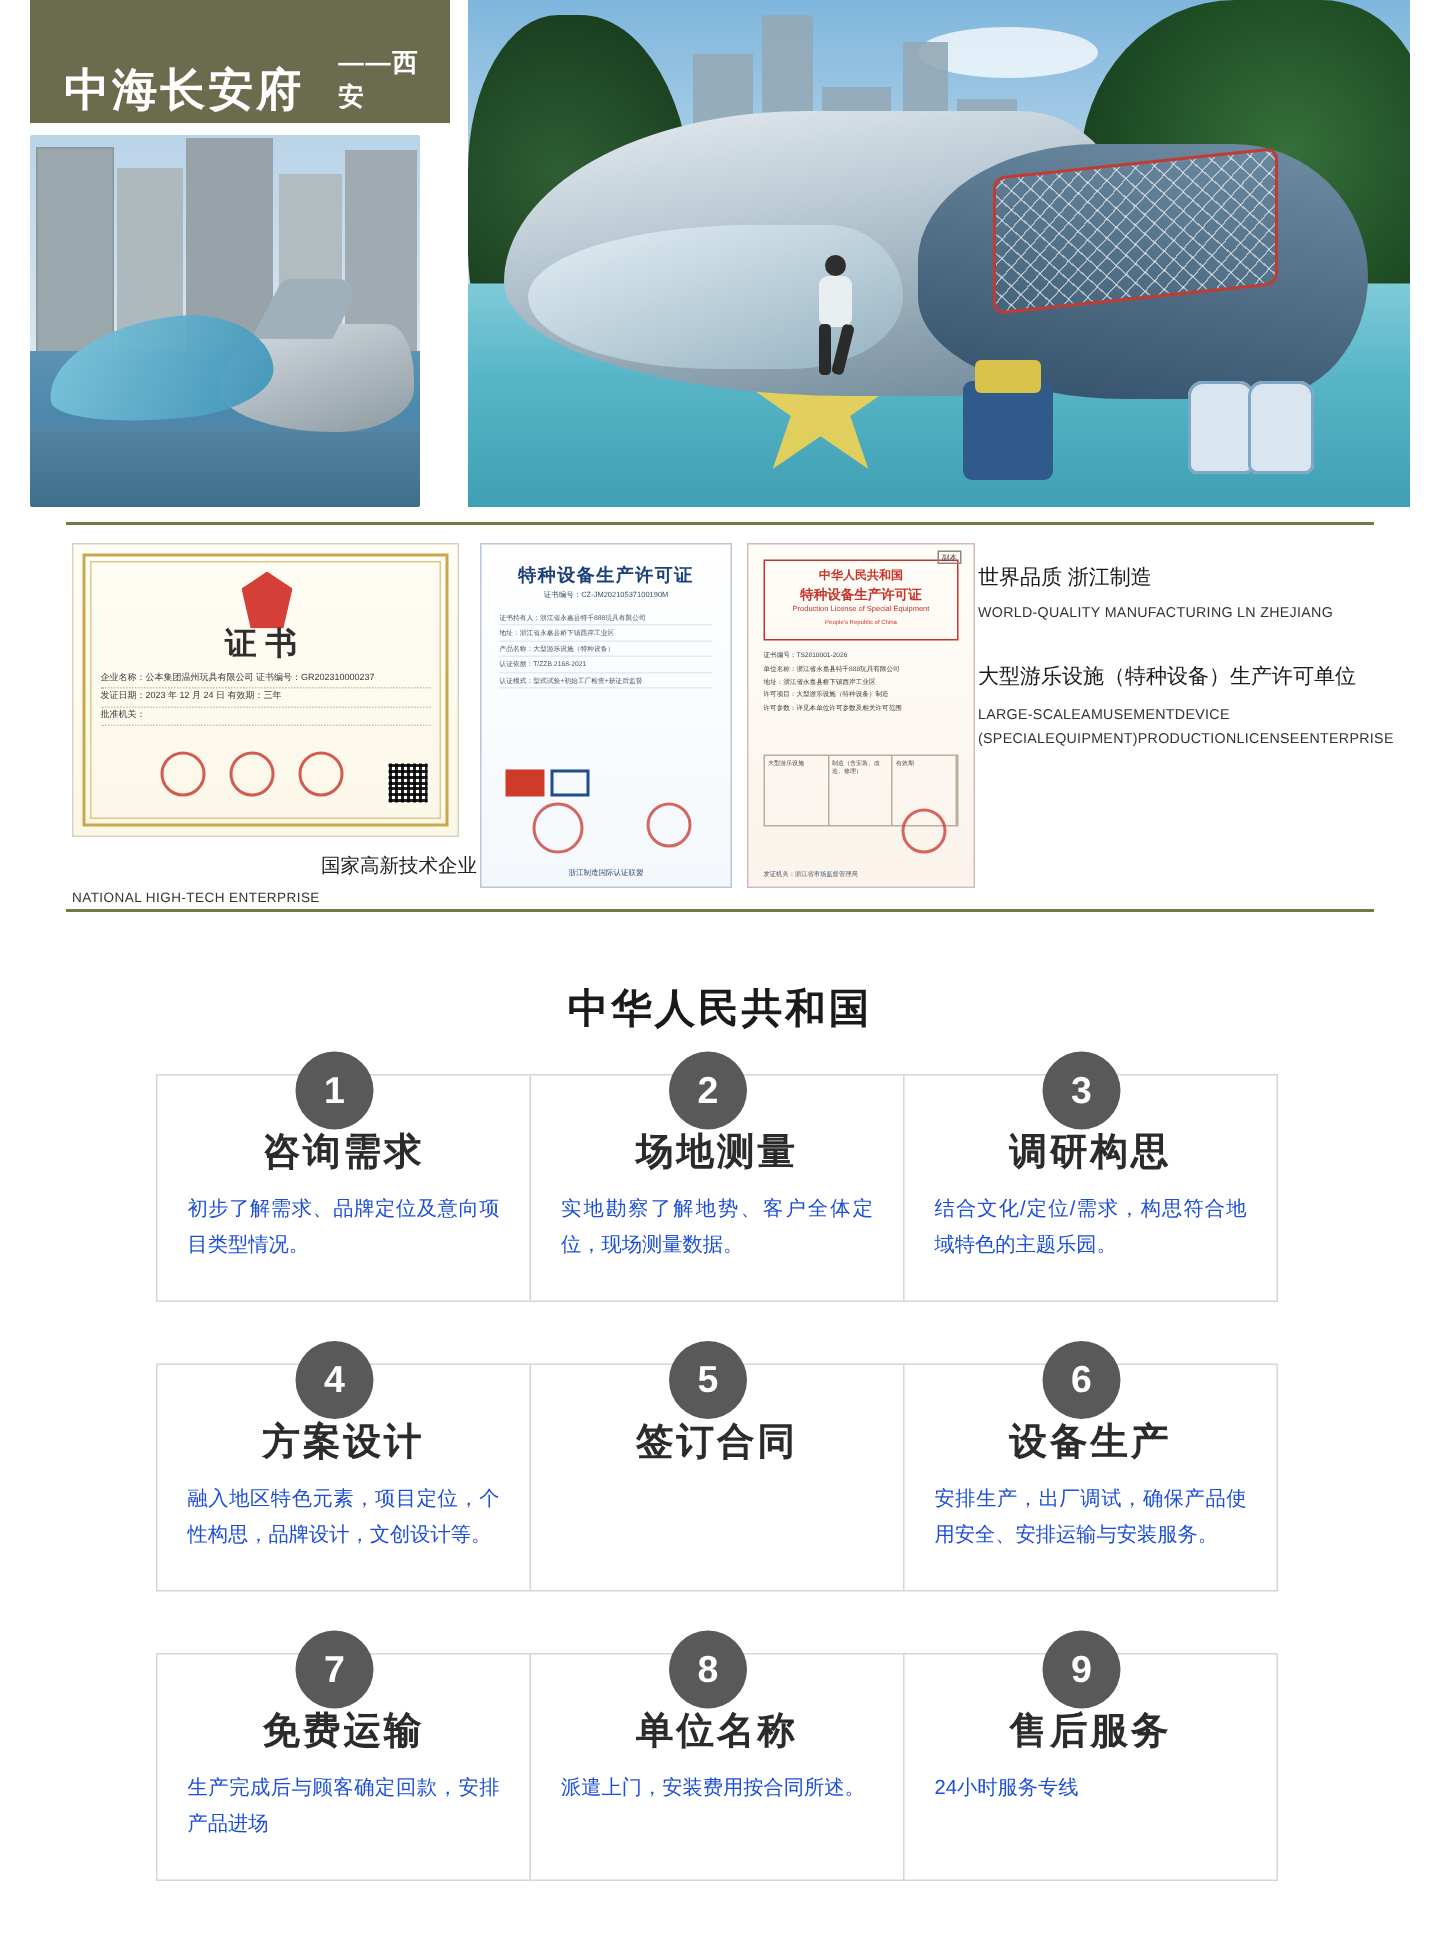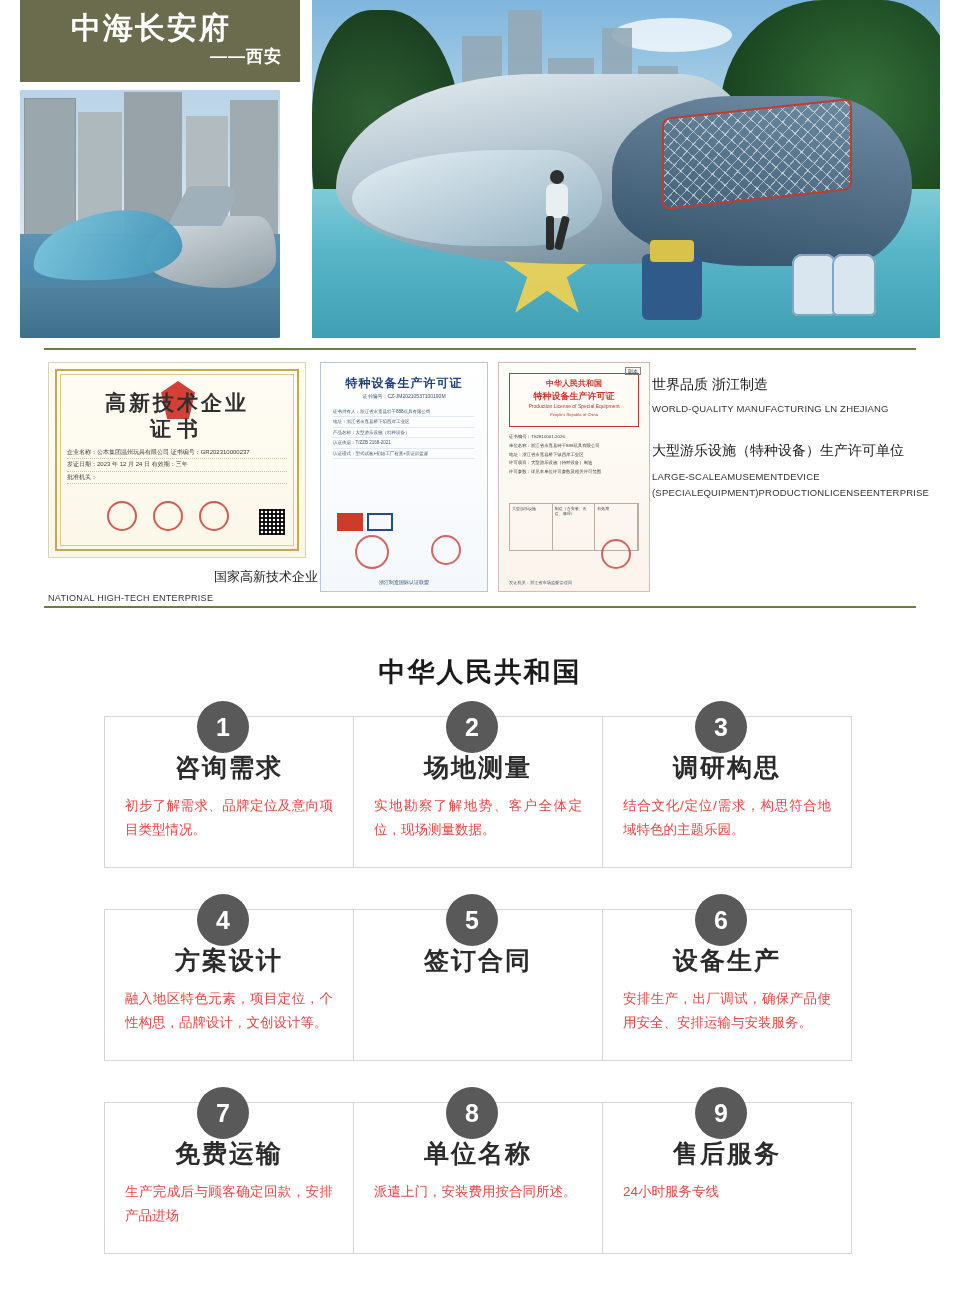--- a/index.html
+++ b/index.html
@@ -13,21 +13,21 @@
   .page { position: relative; width: 960px; height: 1300px; }
 
   
   .hero { position: relative; width: 960px; height: 340px; }
 
   .hero-left { position: absolute; left: 20px; top: 0; width: 280px; height: 340px; }
   .title-box {
     position: relative;
     width: 280px; height: 82px;
     background: #6b6b4e;
-    display: flex; flex-direction: column;
+    display: flex; flex-direction: row;
     align-items: flex-end; justify-content: center;
     padding: 4px 18px 6px 0;
   }
   .title-main {
     color: #ffffff;
     font-size: 30px; font-weight: bold;
     letter-spacing: 2px;
     line-height: 1.05;
     width: 100%;
     text-align: center;
@@ -204,21 +204,21 @@
     background:#595959; color:#fff;
     font-size:25px; font-weight:bold;
     display:flex; align-items:center; justify-content:center;
     z-index:3;
   }
   .cell-h {
     font-size:25px; font-weight:bold; color:#2b2b2b;
     letter-spacing:2px; text-align:center; margin-bottom:10px;
   }
   .cell-p {
-    font-size:13.5px; color:#ef4444; line-height:1.75; text-align:justify;
+    font-size:13.5px; color:#1d4ed8; line-height:1.75; text-align:justify;
   }
 </style>
 </head>
 <body>
 
 <div class="page">
 
   <section class="hero">
 
     <div class="hero-left">
@@ -273,21 +273,20 @@
   </section>
 
   <section class="certs">
     <div class="rule rule-top"></div>
     <div class="rule rule-bottom"></div>
 
     <div class="cert cert-1">
       <div class="c1-border"></div>
       <div class="c1-inner"></div>
       <div class="c1-flag"></div>
-      <div class="c1-title">高新技术企业</div>
       <div class="c1-title2">证书</div>
       <div class="c1-rows">
         <div>企业名称：公本集团温州玩具有限公司    证书编号：GR202310000237</div>
         <div>发证日期：2023 年 12 月 24 日    有效期：三年</div>
         <div>批准机关：</div>
       </div>
       <div class="c1-seal" style="left:58px;"></div>
       <div class="c1-seal" style="left:104px;"></div>
       <div class="c1-seal" style="left:150px;"></div>
       <div class="c1-qr"></div>

